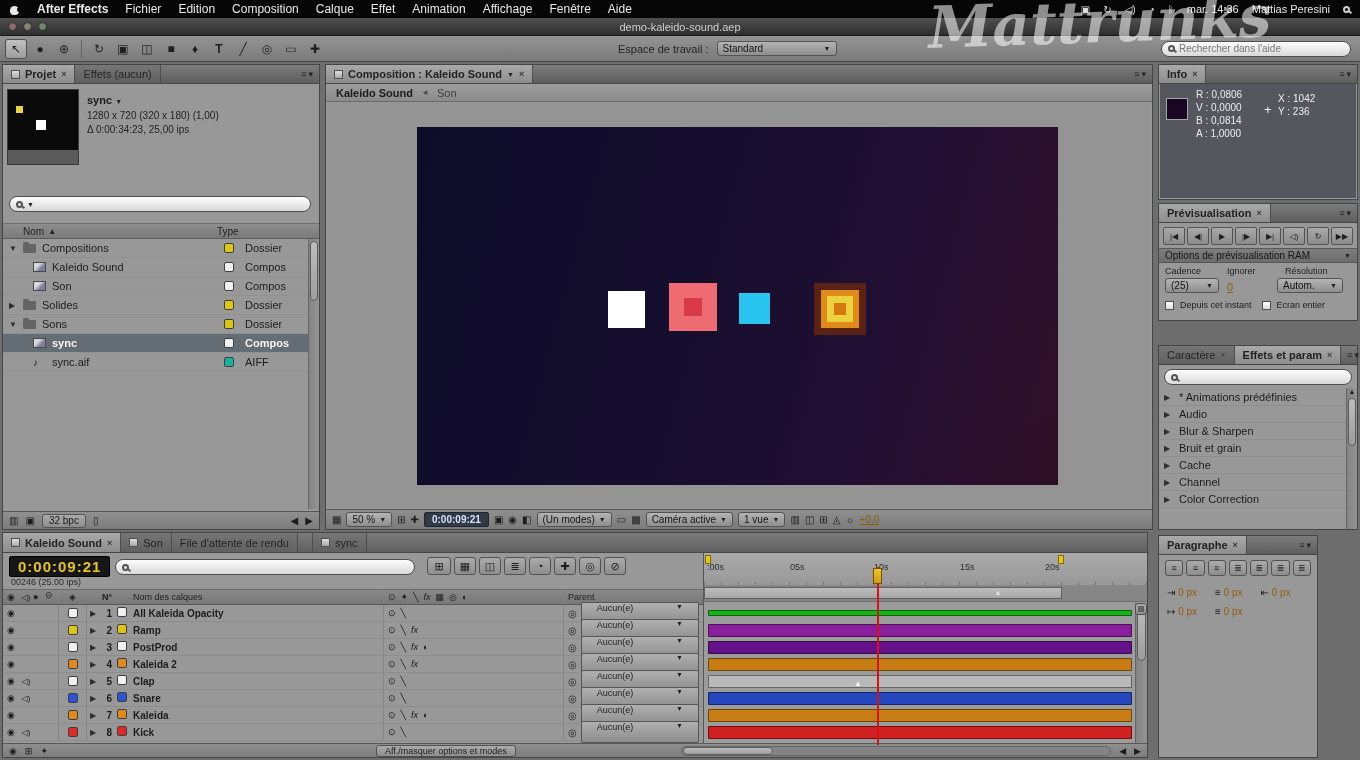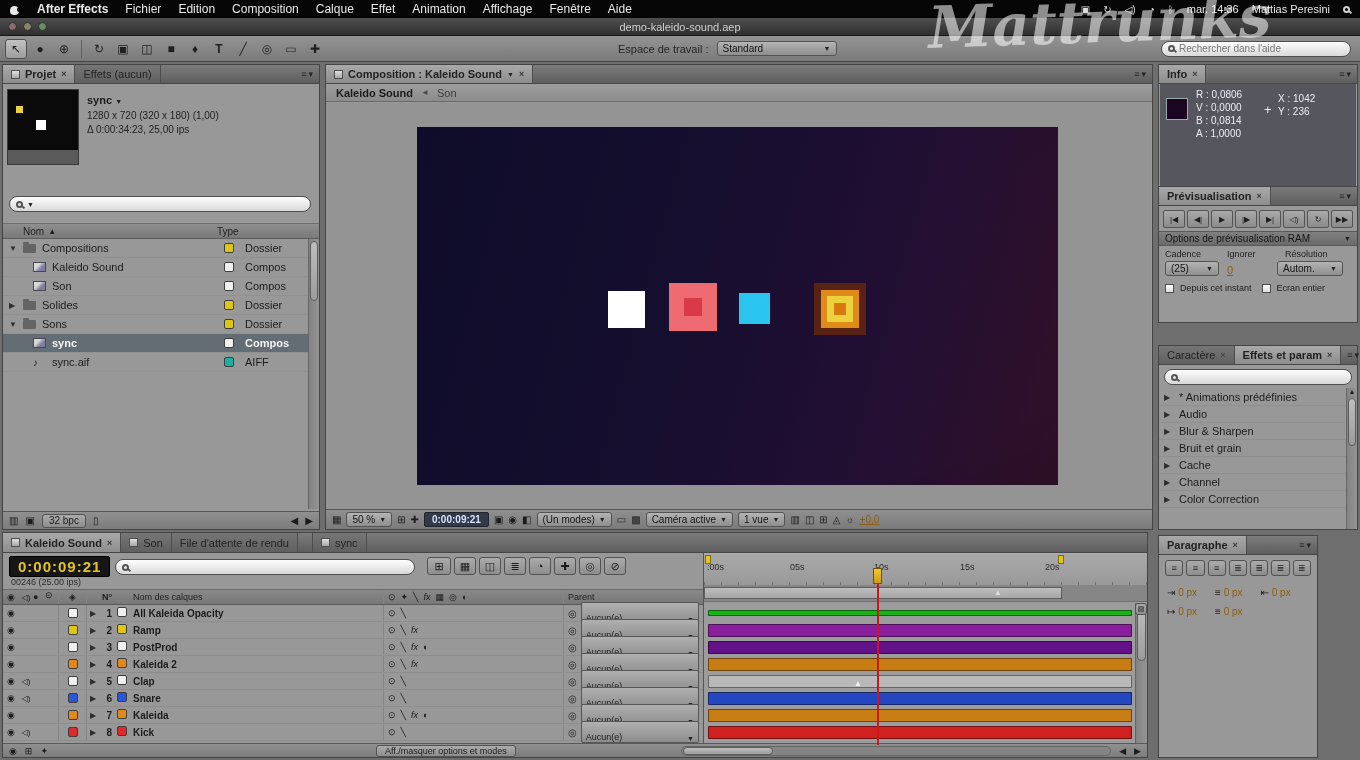--- a/index.html
+++ b/index.html
@@ -69,21 +69,21 @@
   .c-s{width:12px;flex:none}
   .c-l{width:14px;flex:none;border-right:1px solid #858585;height:100%}
   .c-chip{width:28px;display:flex;justify-content:center;flex:none;border-right:1px solid #858585;height:100%;align-items:center}
   .c-twirl{width:12px;flex:none;text-align:center}
   .c-num{width:18px;text-align:right;padding-right:5px;flex:none;font-weight:bold}
   .c-sq{width:16px;flex:none}
   .c-name{width:250px;font-weight:bold;white-space:nowrap;overflow:hidden;flex:none}
   .c-sw{width:92px;display:flex;gap:5px;align-items:center;border-left:1px solid #858585;height:100%;padding:0 4px;flex:none;font-size:9px}
   .c-gap{flex:1;height:100%}
   .c-par{width:140px;border-left:1px solid #858585;height:100%;display:flex;align-items:center;gap:4px;padding:0 4px;flex:none}
-  .pdd{flex:1;height:22px;background:linear-gradient(#b0b0b0,#8d8d8d);border:1px solid #565656;border-radius:2px;display:flex;align-items:flex-end;justify-content:space-between;padding:0 4px;font-size:9px}
+  .pdd{flex:1;height:22px;background:linear-gradient(#b0b0b0,#8d8d8d);border:1px solid #565656;border-radius:2px;display:flex;align-items:flex-start;justify-content:space-between;padding:0 15px;font-size:9px}
   .lhead{height:16px;background:linear-gradient(#898989,#787878);border-top:1px solid #6a6a6a;border-bottom:1px solid #595959;display:flex;align-items:center;font-size:9px;color:#202020}
   .bar{position:absolute;height:13px;border:1px solid rgba(0,0,0,.45);border-radius:1px}
   .rlabel{position:absolute;top:9px;font-size:9px;color:#2c2c2c}
   .tbtn{flex:1;height:18px;background:linear-gradient(#a9a9a9,#8b8b8b);border:1px solid #545454;border-radius:2px;display:flex;align-items:center;justify-content:center;font-size:8px;color:#1d1d1d;gap:1px}
   .erow{height:17px;display:flex;align-items:center;gap:4px;padding:0 5px;border-bottom:1px solid #8f8f8f}
 
   
   #watermark{position:absolute;left:830px;top:-12px;width:540px;height:86px;font-family:"DejaVu Serif",serif;font-style:italic;font-weight:bold;font-size:58px;color:rgba(255,255,255,.55);z-index:40;pointer-events:none;text-align:center;transform:rotate(-2deg)}
 </style>
 </head>
@@ -336,21 +336,21 @@
       <div><span>A :</span> <span>1,0000</span></div>
     </div>
     <span style="position:absolute;left:104px;top:18px;font-size:13px">+</span>
     <div style="position:absolute;left:118px;top:8px;line-height:13px">
       <div><span>X :</span> <span>1042</span></div>
       <div><span>Y :</span> <span>236</span></div>
     </div>
   </div>
 </div>
 
-<div class="panel" style="left:1158px;top:186px;width:200px;height:137px">
+<div class="panel" style="left:1158px;top:203px;width:200px;height:118px">
   <div class="tabbar">
     <span class="tab active">
         <span>Prévisualisation</span>
         <span class="x">×</span>
       </span>
     <span class="pmenu">≡<span>▾</span></span>
   </div>
   <div style="display:flex;gap:2px;padding:4px 4px 3px">
     <span class="tbtn">|◀</span>
     <span class="tbtn">◀|</span>

